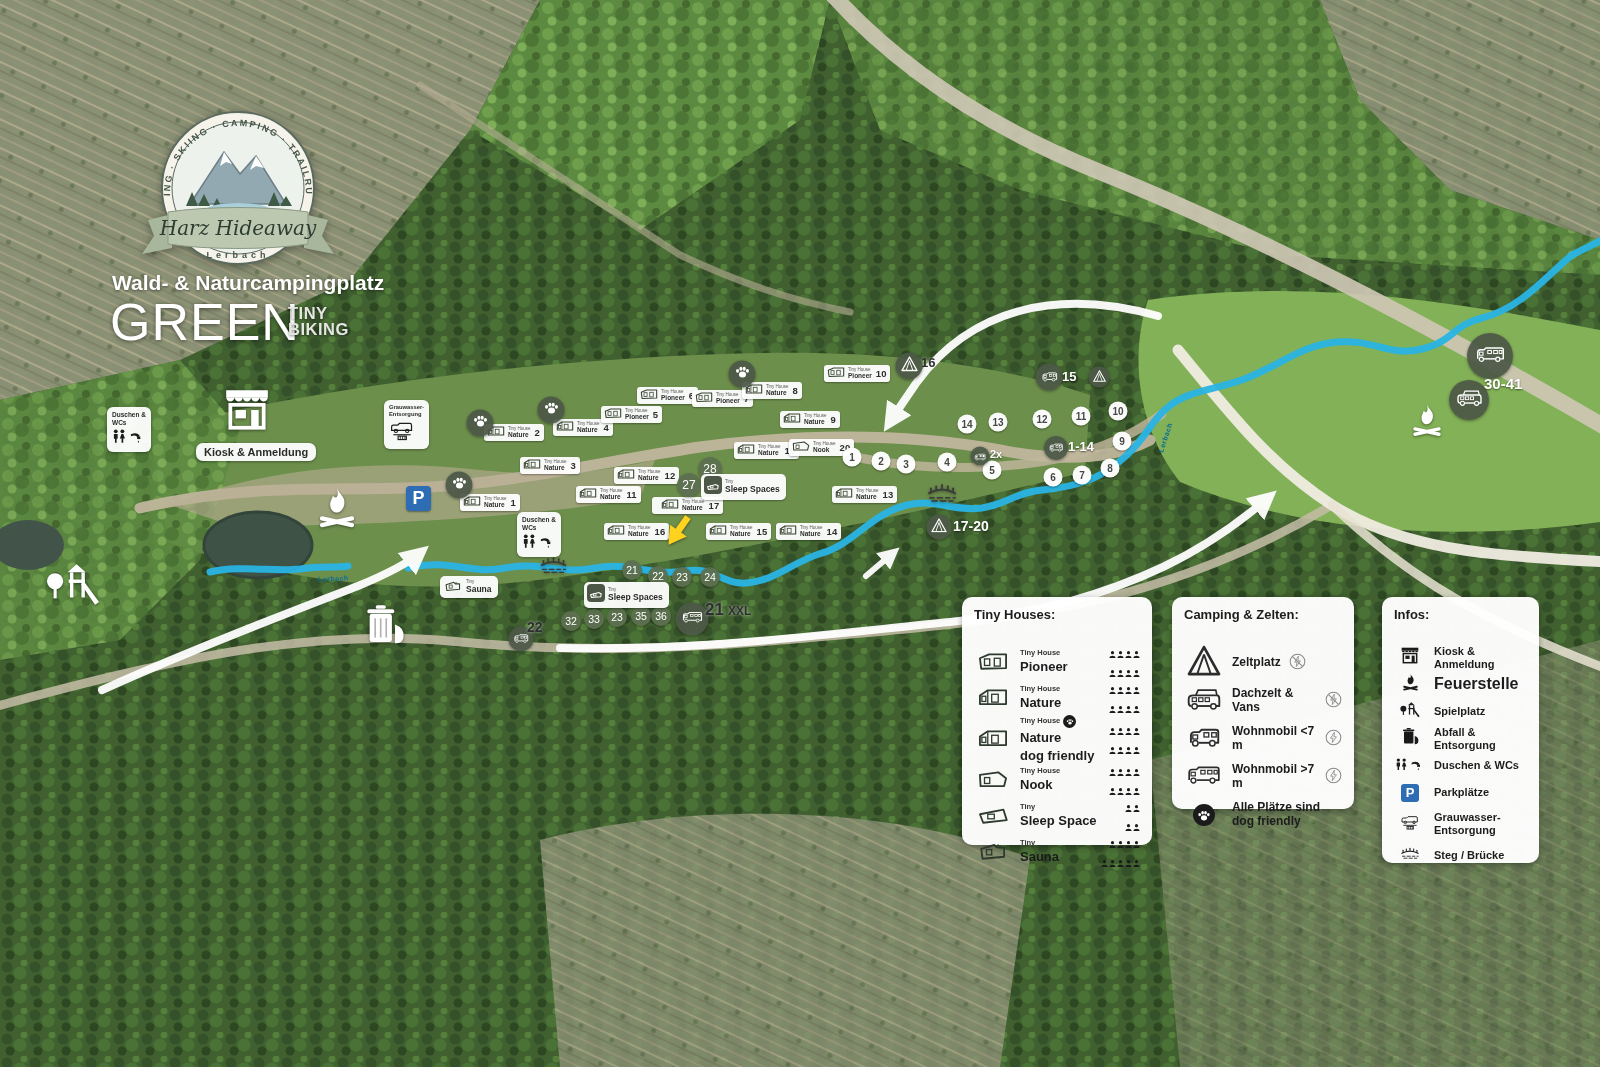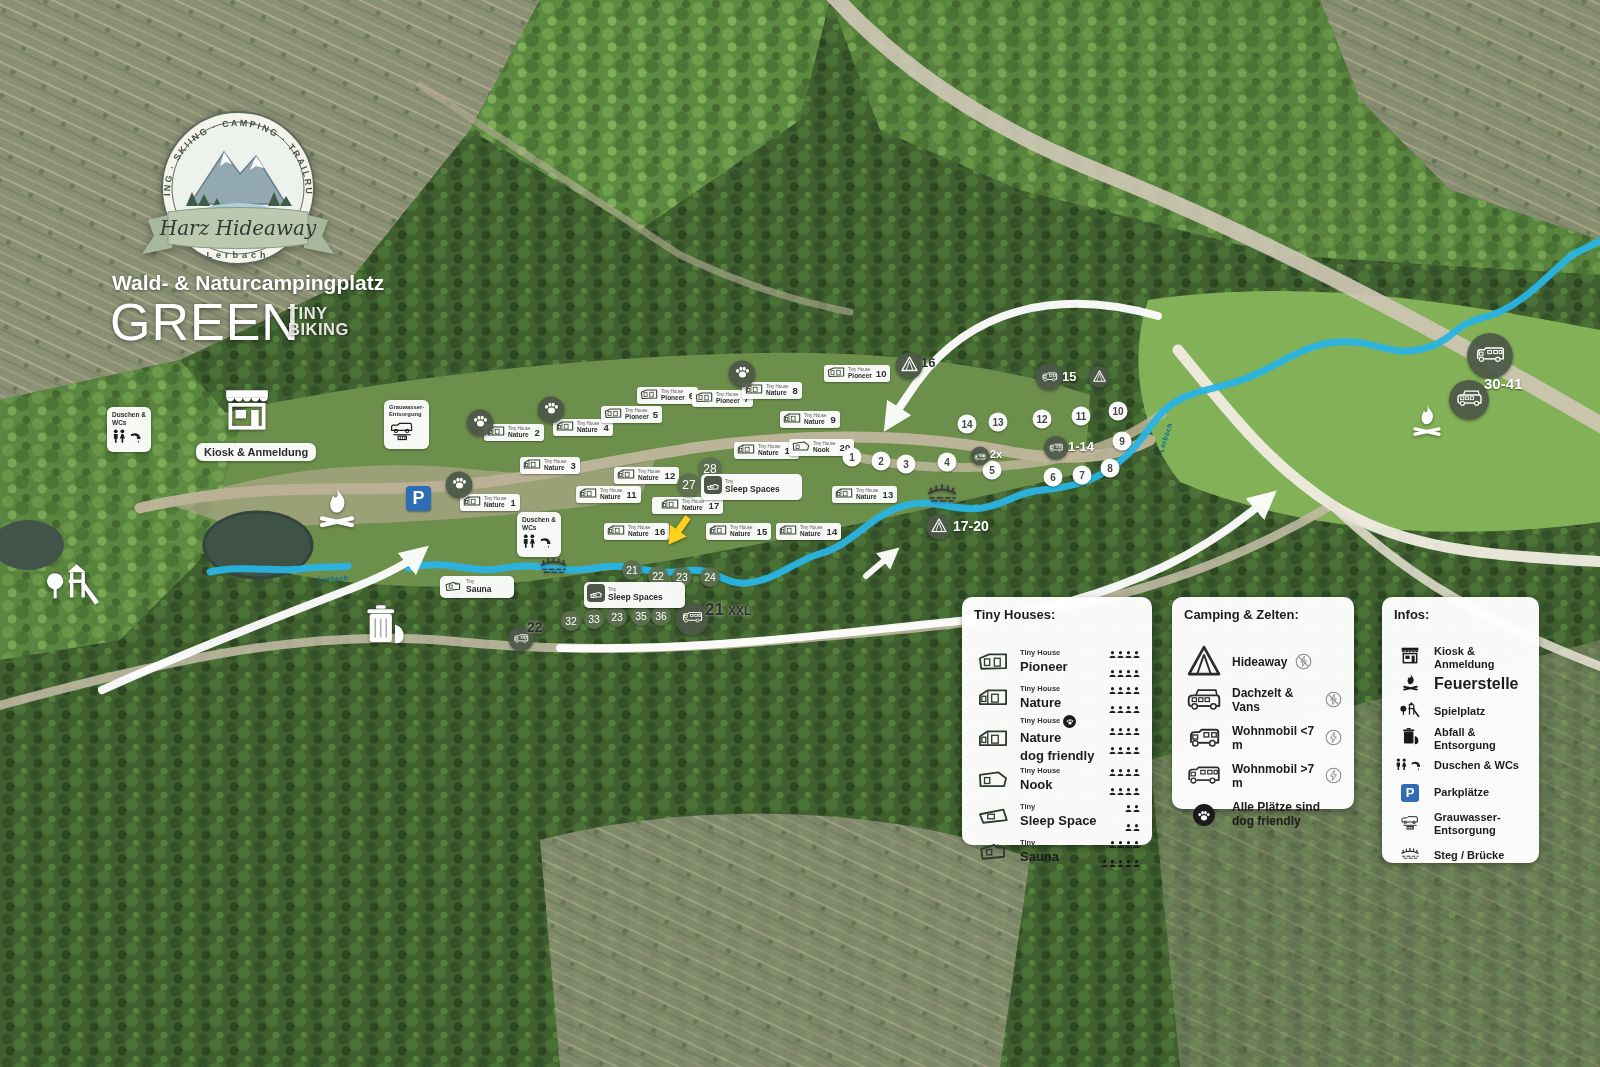--- a/index.html
+++ b/index.html
@@ -25,21 +25,21 @@
   .th-pill .tt i{font-style:normal;font-size:4.5px;color:#555;}
   .th-pill .tt b{font-size:6.5px;color:#2e2e2e;}
   .th-pill .tn{font-size:9.5px;font-weight:bold;color:#2e2e2e;margin-left:2px;}
   .wbox{position:absolute;background:rgba(255,255,255,.95);border-radius:6px;box-shadow:0 1px 3px rgba(0,0,0,.35);
         display:flex;flex-direction:column;align-items:flex-start;padding:4px 5px;}
   .wbox .ln{font-size:6.5px;font-weight:bold;color:#2b2b2b;line-height:1.25;}
   .wbox .ic{margin-top:2px;}
   .lbl-pill{position:absolute;background:rgba(255,255,255,.95);border-radius:7px;box-shadow:0 1px 3px rgba(0,0,0,.35);
         padding:3px 8px;font-size:11px;font-weight:bold;color:#2b2b2b;white-space:nowrap;}
   .mini-pill{position:absolute;display:flex;align-items:center;gap:3px;background:rgba(255,255,255,.95);
-        border-radius:5px;box-shadow:0 1px 2px rgba(0,0,0,.35);padding:2px 22px 2px 3px;}
+        border-radius:5px;box-shadow:0 1px 2px rgba(0,0,0,.35);padding:2px 6px 2px 3px;}
   .mini-pill .tt{display:flex;flex-direction:column;line-height:1.05;}
   .mini-pill .tt i{font-style:normal;font-size:4.5px;color:#555;}
   .mini-pill .tt b{font-size:8.5px;color:#2a2a2a;}
   .fac{position:absolute;filter:drop-shadow(0 1px 1.5px rgba(0,0,0,.45));}
   .pbadge{position:absolute;background:#2e6cb4;color:#fff;border-radius:4px;display:flex;align-items:center;
         justify-content:center;font-weight:bold;box-shadow:0 1px 2px rgba(0,0,0,.4);}
   .stream-lbl{position:absolute;color:#0b6d92;font-weight:bold;letter-spacing:.5px;white-space:nowrap;}
   
   .branding{position:absolute;left:0;top:0;}
   .subtitle{position:absolute;left:112px;top:271px;font-size:21px;font-weight:bold;color:#fff;
@@ -1014,21 +1014,21 @@
   <div class="legend" style="left:1172px;top:597px;width:182px;height:212px;">
     <h3>Camping &amp; Zelten:</h3>
     <div id="legend-camping-rows">
         <div class="lrow" style="height: 38px;">
           <span class="lic" style="width:40px">
             <span><svg width="36" height="33.120000000000005" viewBox="0 0 24 22">
                 <path d="M12 2 L22 20 H2 Z" fill="none" stroke="#2c2c2c" stroke-width="1.8" stroke-linejoin="round"></path>
                 <path d="M12 7 L7.5 20 M12 7 L16.5 20" fill="none" stroke="#2c2c2c" stroke-width="1.3"></path>
               </svg></span>
           </span>
-          <span class="llabel">Hideaway</span>
+          <span class="llabel">Zeltplatz</span>
           <span class="pwr"><svg width="17" height="17" viewBox="0 0 20 20">
               <circle cx="10" cy="10" r="8.6" fill="none" stroke="#8a8a8a" stroke-width="1.2"></circle>
               <path d="M11 3.8 L6.6 10.8 H9.4 L8.6 16 L13.4 9.2 H10.6 Z" fill="none" stroke="#8a8a8a" stroke-width="1"></path>
               <path d="M4.2 4.2 L15.8 15.8" stroke="#8a8a8a" stroke-width="1.2"></path>
             </svg></span>
         </div>
         <div class="lrow" style="height: 38px;">
           <span class="lic" style="width:40px">
             <span><svg width="36" height="25.919999999999998" viewBox="0 0 30 22">
                 <path d="M8 8 L10 3.5 H25 L26 8" fill="none" stroke="#2c2c2c" stroke-width="1.4"></path>

